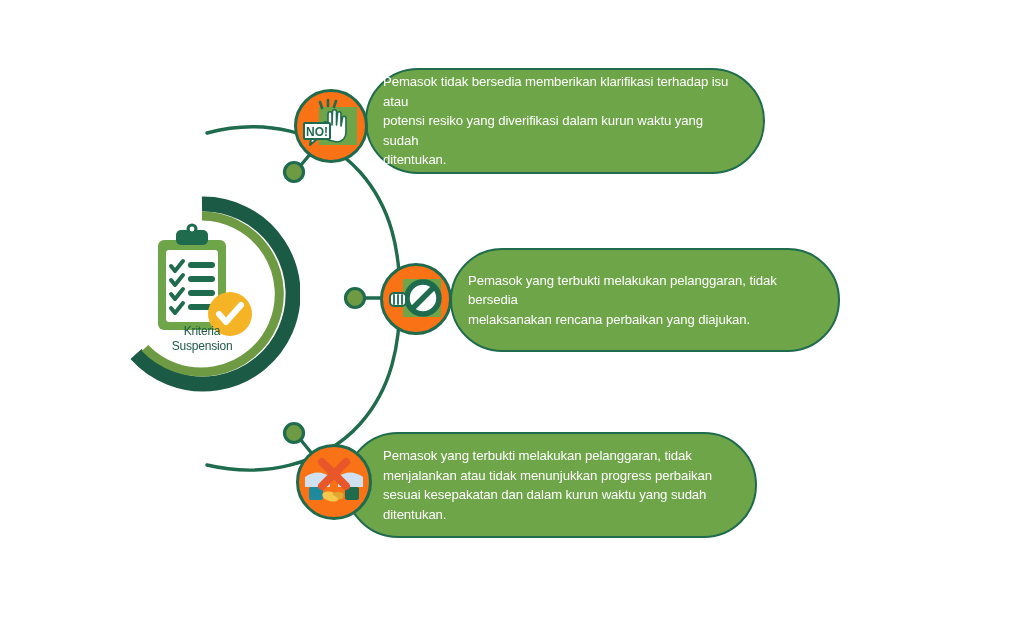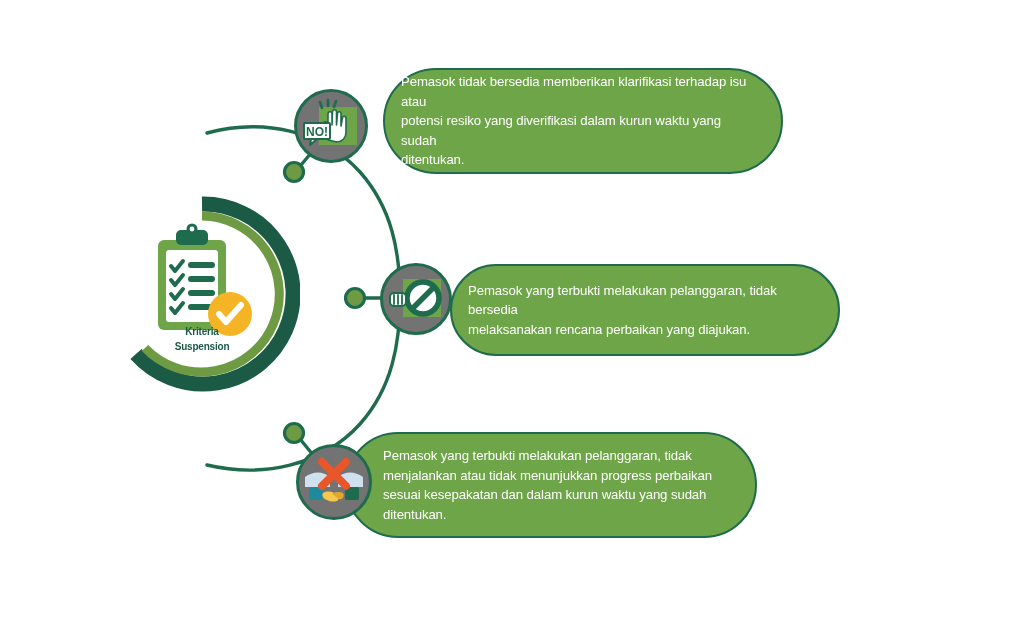--- a/index.html
+++ b/index.html
@@ -34,22 +34,22 @@
     height: 196px;
   }
   #hub svg { position: absolute; left: 0; top: 0; }
   #hub-label {
     position: absolute;
     left: 0;
     top: 128px;
     width: 196px;
     text-align: center;
     color: #1b5b45;
-    font-weight: bold;
-    font-size: 10px;
+    font-weight: normal;
+    font-size: 12px;
     line-height: 15px;
     letter-spacing: -0.2px;
     white-space: pre-line;
   }
 
   
   .pill {
     position: absolute;
     background: #6ea548;
     border: 2.5px solid #1f6b4e;
@@ -58,42 +58,41 @@
     align-items: center;
   }
   .pill-text {
     color: #ffffff;
     font-size: 13.2px;
     line-height: 19.5px;
     white-space: pre-line;
     letter-spacing: -0.1px;
   }
   #pill-1 {
-    left: 383px; top: 68px; width: 400px; height: 106px;
+    left: 365px; top: 68px; width: 400px; height: 106px;
     border-radius: 53px;
   }
   #pill-1 .pill-text { padding-left: 16px; padding-right: 28px; }
   #pill-2 {
-    left: 450px; top: 248px; width: 390px; height: 92px;
+    left: 450px; top: 248px; width: 390px; height: 104px;
     border-radius: 52px;
-    margin-top: 16px;
   }
   #pill-2 .pill-text { padding-left: 16px; padding-right: 26px; }
   #pill-3 {
     left: 345px; top: 432px; width: 412px; height: 106px;
     border-radius: 53px;
     align-items: center;
   }
   #pill-3 .pill-text { padding-left: 36px; padding-right: 28px; }
 
   
   .badge {
     position: absolute;
     border-radius: 50%;
-    background: #737373;
+    background: #f97316;
     border: 3px solid #1f6b4e;
     box-sizing: border-box;
   }
   .badge svg { position: absolute; left: 0; top: 0; }
   #badge-1 { left: 294px; top: 89px; width: 74px; height: 74px; }
   #badge-2 { left: 380px; top: 263px; width: 72px; height: 72px; }
   #badge-3 { left: 296px; top: 444px; width: 76px; height: 76px; }
 </style>
 </head>
 <body>

